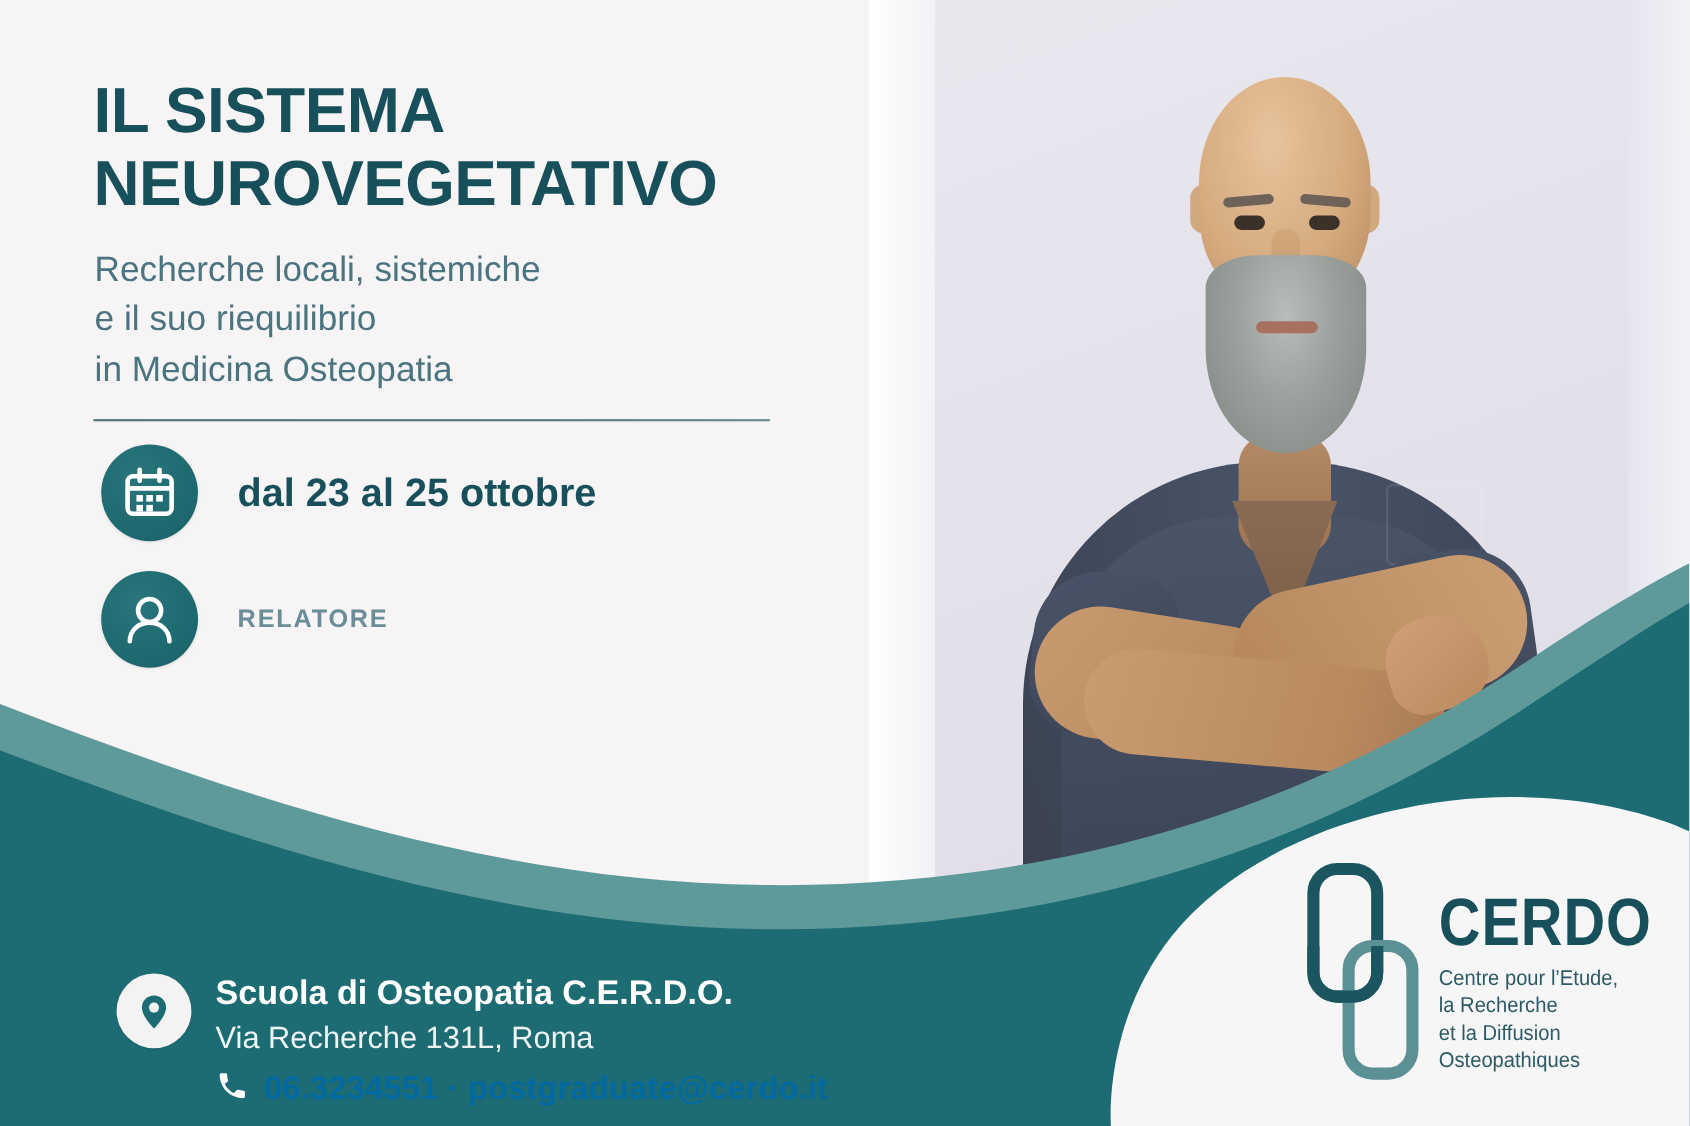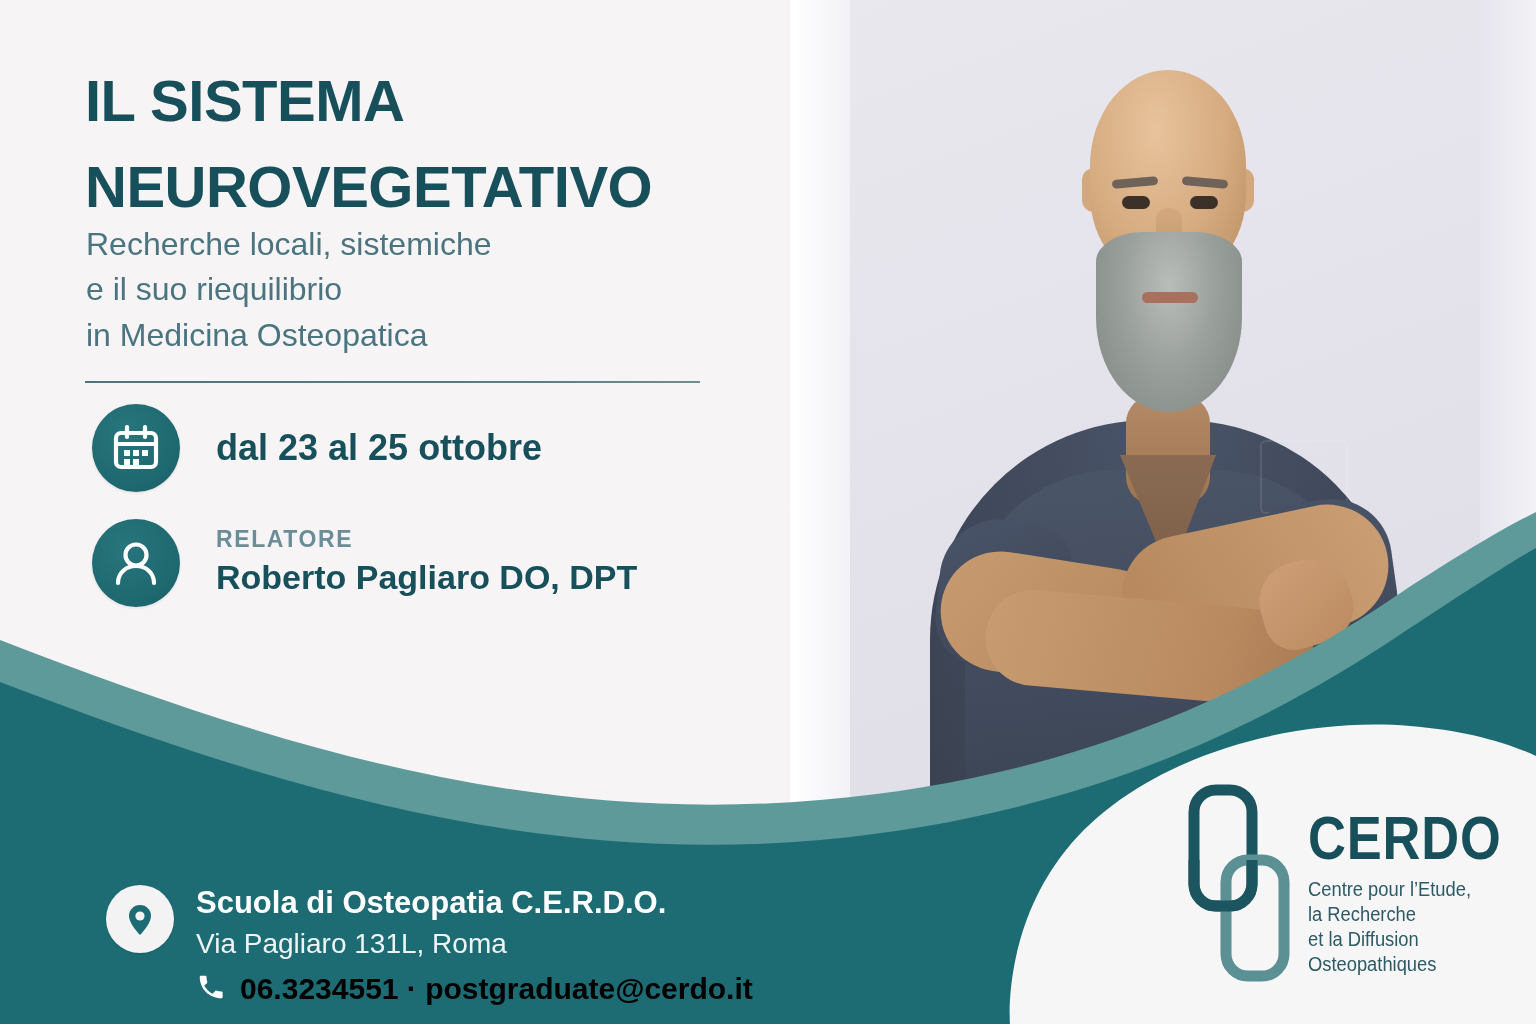--- a/index.html
+++ b/index.html
@@ -100,21 +100,21 @@
     border:2px solid rgba(255,255,255,.10);border-radius:6px;
   }
 
   
   .left{position:absolute;left:0;top:0;width:800px;height:912px;}
   .title{
     position:absolute;left:85px;top:68px;width:700px;
     font-size:58px;line-height:1.13;font-weight:700;letter-spacing:-0.5px;
     color:#17505b;text-transform:uppercase;
   }
-  .title .l2{display:block;margin-top:20px;}
+  .title .l2{display:block;}
   .subtitle{
     position:absolute;left:86px;top:222px;width:640px;
     font-size:32px;line-height:1.42;font-weight:400;color:#4a7480;
   }
   .subtitle span{display:block;}
   .divider{
     position:absolute;left:85px;top:381px;width:615px;height:2px;
     background:linear-gradient(90deg,#51737d 0%,#5b7d86 70%,#6d8c94 100%);
   }
 
@@ -149,21 +149,21 @@
     display:flex;align-items:center;justify-content:center;flex:0 0 auto;
     box-shadow:0 1px 2px rgba(0,0,0,.12);
   }
   .addr-text{margin-left:22px;}
   .addr-name{font-size:31px;font-weight:700;color:#ffffff;line-height:1.18;white-space:nowrap;}
   .addr-street{font-size:28px;font-weight:400;color:#eef4f4;line-height:1.3;margin-top:4px;white-space:nowrap;}
   .contact-row{
     position:absolute;left:196px;top:925px;display:flex;align-items:center;
   }
   .contact-text{
-    margin-left:14px;font-size:30px;font-weight:700;color:#000000;white-space:nowrap;
+    margin-left:14px;font-size:30px;font-weight:700;color:#0369a1;white-space:nowrap;
   }
 
   
   .logo{position:absolute;left:1186px;top:782px;display:flex;align-items:center;}
   .logo-mark{width:108px;height:222px;flex:0 0 auto;}
   .logo-text{margin-left:14px;}
   .logo-name{
     font-size:61px;font-weight:700;color:#17505b;letter-spacing:1px;
     line-height:0.96;font-family:"Liberation Sans Narrow","Liberation Sans",sans-serif;
     transform:scaleX(.86);transform-origin:left center;
@@ -208,21 +208,21 @@
 
   <div class="left">
     <div class="title">
       <span>IL SISTEMA</span>
       <span class="l2">NEUROVEGETATIVO</span>
     </div>
 
     <div class="subtitle">
       <span>Recherche locali, sistemiche</span>
       <span>e il suo riequilibrio</span>
-      <span>in Medicina Osteopatica</span>
+      <span>in Medicina Osteopatia</span>
     </div>
 
     <div class="divider"></div>
 
     <div class="info-row row-date">
       <div class="circ-icon">
         <svg width="52" height="52" viewBox="0 0 52 52" aria-hidden="true">
           <rect x="6" y="11" width="40" height="34" rx="5" ry="5" fill="none" stroke="#ffffff" stroke-width="4.2"></rect>
           <line x1="6" y1="22" x2="46" y2="22" stroke="#ffffff" stroke-width="4.2"></line>
           <line x1="17" y1="5" x2="17" y2="15" stroke="#ffffff" stroke-width="4.2" stroke-linecap="round"></line>
@@ -239,21 +239,20 @@
 
     <div class="info-row row-speaker">
       <div class="circ-icon">
         <svg width="52" height="52" viewBox="0 0 52 52" aria-hidden="true">
           <circle cx="26" cy="18" r="10.5" fill="none" stroke="#ffffff" stroke-width="4.2"></circle>
           <path d="M8 46c0-10 8-17 18-17s18 7 18 17" fill="none" stroke="#ffffff" stroke-width="4.2" stroke-linecap="round"></path>
         </svg>
       </div>
       <div class="speaker-block">
         <div class="speaker-label">RELATORE</div>
-        <div class="speaker-name">Roberto Pagliaro DO, DPT</div>
       </div>
     </div>
   </div>
 
   <div class="wave-wrap">
     <svg width="1536" height="1024" viewBox="0 0 1536 1024" aria-hidden="true">
 
       <path d="M0,640 C260,740 520,826 820,800 C1060,780 1240,700 1390,600 C1450,560 1500,530 1536,512 L1536,1024 L0,1024 Z" fill="#5e9a9a"></path>
 
       <path d="M0,682 C262,782 522,866 820,840 C1064,818 1248,736 1398,636 C1456,598 1504,566 1536,548 L1536,1024 L0,1024 Z" fill="#1d6c74"></path>
@@ -265,21 +264,21 @@
   <div class="footer">
     <div class="addr-row">
       <div class="pin-badge">
         <svg width="40" height="40" viewBox="0 0 40 40" aria-hidden="true">
           <path d="M20 6c-6.1 0-11 4.8-11 10.8C9 25.2 20 36 20 36s11-10.8 11-19.2C31 10.8 26.1 6 20 6z" fill="#1d6c74"></path>
           <circle cx="20" cy="17" r="4.6" fill="#f4f3f3"></circle>
         </svg>
       </div>
       <div class="addr-text">
         <div class="addr-name">Scuola di Osteopatia C.E.R.D.O.</div>
-        <div class="addr-street">Via Pagliaro 131L, Roma</div>
+        <div class="addr-street">Via Recherche 131L, Roma</div>
       </div>
     </div>
 
     <div class="contact-row">
       <span>
         <svg width="30" height="30" viewBox="0 0 24 24" aria-hidden="true">
           <path d="M6.6 10.8c1.4 2.8 3.8 5.2 6.6 6.6l2.2-2.2c.3-.3.7-.4 1.1-.2 1.2.4 2.5.6 3.8.6.6 0 1 .4 1 1V20c0 .6-.4 1-1 1C10.6 21 3 13.4 3 4c0-.6.4-1 1-1h3.4c.6 0 1 .4 1 1 0 1.3.2 2.6.6 3.8.1.4 0 .8-.2 1.1l-2.2 1.9z" fill="#ffffff"></path>
         </svg>
       </span>
       <span class="contact-text">06.3234551 · postgraduate@cerdo.it</span>

